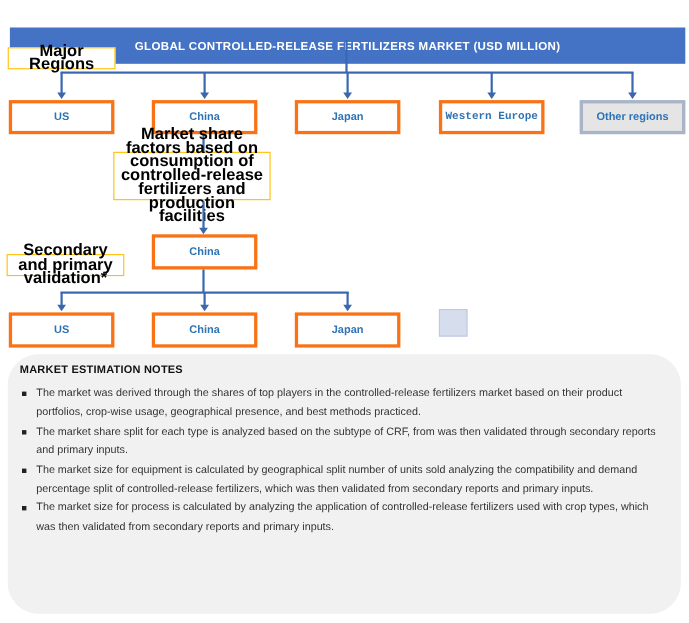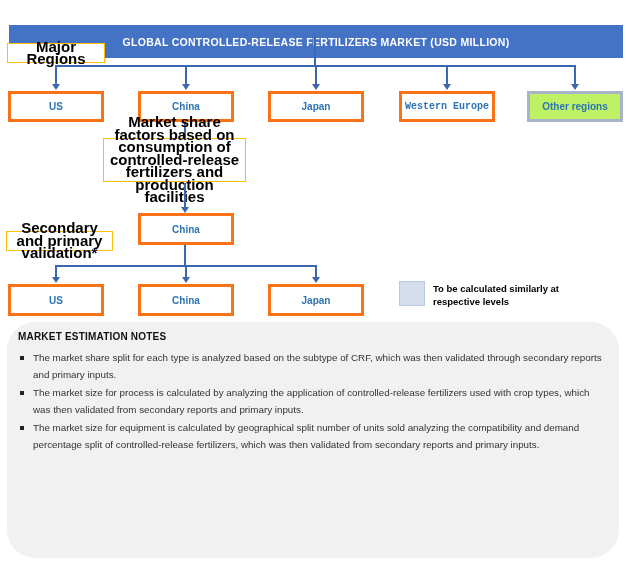--- a/index.html
+++ b/index.html
@@ -22,21 +22,21 @@
   .arrow{ position:absolute; width:8px; }
   .arrow::before{ content:''; position:absolute; left:3px; top:0; bottom:5px; width:2px; background:#3A67B0; }
   .arrow::after{ content:''; position:absolute; left:0; bottom:0; width:0; height:0;
     border-left:4px solid transparent; border-right:4px solid transparent; border-top:6px solid #3A67B0; }
   
   .node{
     position:absolute; width:96px; height:31px; background:#fff; border:3px solid #f97316;
     color:#2E74B5; font-weight:bold; font-size:10px;
     display:flex; align-items:center; justify-content:center; text-align:center;
   }
-  .node.hl{ background:#bef264; border-color:#A9B4C9; color:#2E74B5; }
+  .node.hl{ background:#e5e5e5; border-color:#A9B4C9; color:#2E74B5; }
   
   .callout{
     position:absolute; background:#fff; border:1.5px solid #FFC000; color:#000;
     font-weight:bold; font-size:15px; line-height:12.5px;
     display:flex; align-items:center; justify-content:center; text-align:center; padding:2px 4px;
   }
   
   .legend-swatch{
     position:absolute; left:399px; top:281px; width:26px; height:25px;
     background:#D6DEEE; border:1px solid #BCC9E2;
@@ -96,24 +96,24 @@
   <div class="hline" style="left:55px; top:265px; width:262px;"></div>
   <div class="arrow" style="left:52px;  top:266px; height:17px;"></div>
   <div class="arrow" style="left:182px; top:266px; height:17px;"></div>
   <div class="arrow" style="left:312px; top:266px; height:17px;"></div>
 
   <div class="node" style="left:8px;   top:284px; height:32px;">US</div>
   <div class="node" style="left:138px; top:284px; height:32px;">China</div>
   <div class="node" style="left:268px; top:284px; height:32px;">Japan</div>
 
   <div class="legend-swatch"></div>
-  <div class="legend-text">To be calculated similarly at respective levels</div>
 
   <div class="notes">
     <h3>MARKET ESTIMATION NOTES</h3>
     <ul>
-      <li>The market share split for each type is analyzed based on the subtype of CRF, which was then validated through secondary reports and primary inputs.</li>
+      <li>The market was derived through the shares of top players in the controlled-release fertilizers market based on their product portfolios, crop-wise usage, geographical presence, and best methods practiced.</li>
+      <li>The market share split for each type is analyzed based on the subtype of CRF, from was then validated through secondary reports and primary inputs.</li>
+      <li>The market size for equipment is calculated by geographical split number of units sold analyzing the compatibility and demand percentage split of controlled-release fertilizers, which was then validated from secondary reports and primary inputs.</li>
       <li>The market size for process is calculated by analyzing the application of controlled-release fertilizers used with crop types, which was then validated from secondary reports and primary inputs.</li>
-      <li>The market size for equipment is calculated by geographical split number of units sold analyzing the compatibility and demand percentage split of controlled-release fertilizers, which was then validated from secondary reports and primary inputs.</li>
     </ul>
   </div>
 
 </div>
 
 </body></html>

